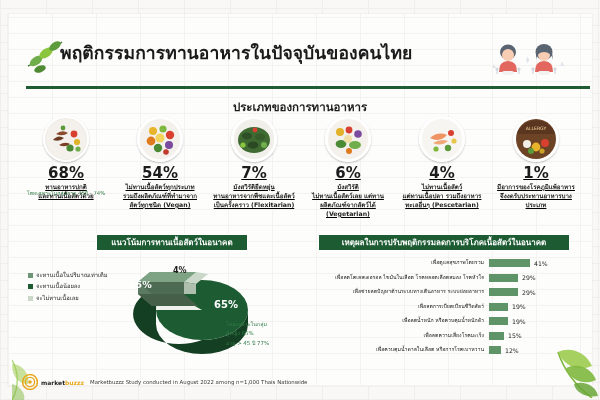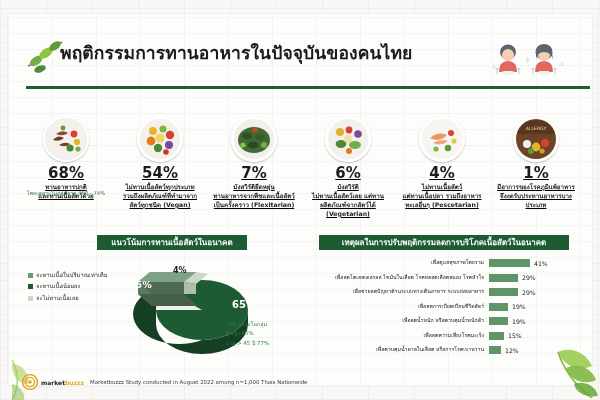--- a/index.html
+++ b/index.html
@@ -75,21 +75,21 @@
   #banner-right{left:310px;top:220px;width:250px;}
 
   
   .pie-wrap{position:absolute;left:14px;top:240px;width:290px;height:112px;}
   .legend{position:absolute;left:6px;top:18px;width:100px;}
   .legend-row{display:flex;align-items:flex-start;margin-bottom:4.5px;}
   .legend-sw{width:5px;height:5px;margin-right:3px;margin-top:1px;flex:0 0 auto;}
   .legend-txt{font-size:5.8px;color:#1c1c1c;line-height:1.2;}
   .pie-svg{position:absolute;left:88px;top:0;}
   .pie-lab{position:absolute;font-weight:bold;}
-  #lab65{left:206px;top:285px;font-size:10px;color:#ffffff;margin-left:18px;}
+  #lab65{left:206px;top:285px;font-size:10px;color:#ffffff;}
   #lab31{left:121px;top:265px;font-size:9.5px;color:#ffffff;}
   #lab4{left:165px;top:252px;font-size:8px;color:#1c1c1c;}
   .pie-note{
     position:absolute;left:218px;top:306px;width:84px;
     font-size:5.4px;color:#2f7a43;line-height:1.75;
   }
 
   
   .bars{position:absolute;left:306px;top:242px;width:282px;height:112px;}
   .bar-row{display:flex;align-items:center;height:14.5px;}
@@ -148,20 +148,21 @@
       <rect x="60" y="33" width="12" height="4" rx="2" fill="#f2f2f2"></rect>
       <circle cx="55" cy="31" r="1.6" fill="#cfd6dd"></circle>
           <rect x="54.4" y="31" width="1.2" height="5" fill="#cfd6dd"></rect>
       <circle cx="77" cy="31" r="1.6" fill="#cfd6dd"></circle>
           <rect x="76.4" y="31" width="1.2" height="5" fill="#cfd6dd"></rect>
       <path d="M82 28 l2.2-4.5 2.2 4.5z" fill="#e2e6ea"></path>
       <path d="M48 22 l1.6-3.4 1.6 3.4 -1.6 3.4z" fill="#dfe4e9"></path>
     </g>
   </svg>
 
+  <div class="sec-head">ประเภทของการทานอาหาร</div>
 
   <div class="types">
 
     <div class="type-col">
       <div class="food-img" style="background:radial-gradient(circle at 50% 42%,#f6f4f0 0 38%,#efece6 38% 100%);">
         <svg viewBox="0 0 42 42" style="width:100%;height:100%">
           <circle cx="21" cy="21" r="20" fill="#f4f1ec"></circle>
           <path d="M8 22 q5-6 11-2 q-4 4-11 2z" fill="#6b3b24"></path>
           <path d="M11 16 q6-5 12-1 q-5 4-12 1z" fill="#8a4a2c"></path>
           <path d="M14 27 q6-4 11-1 q-5 4-11 1z" fill="#7a3f26"></path>

